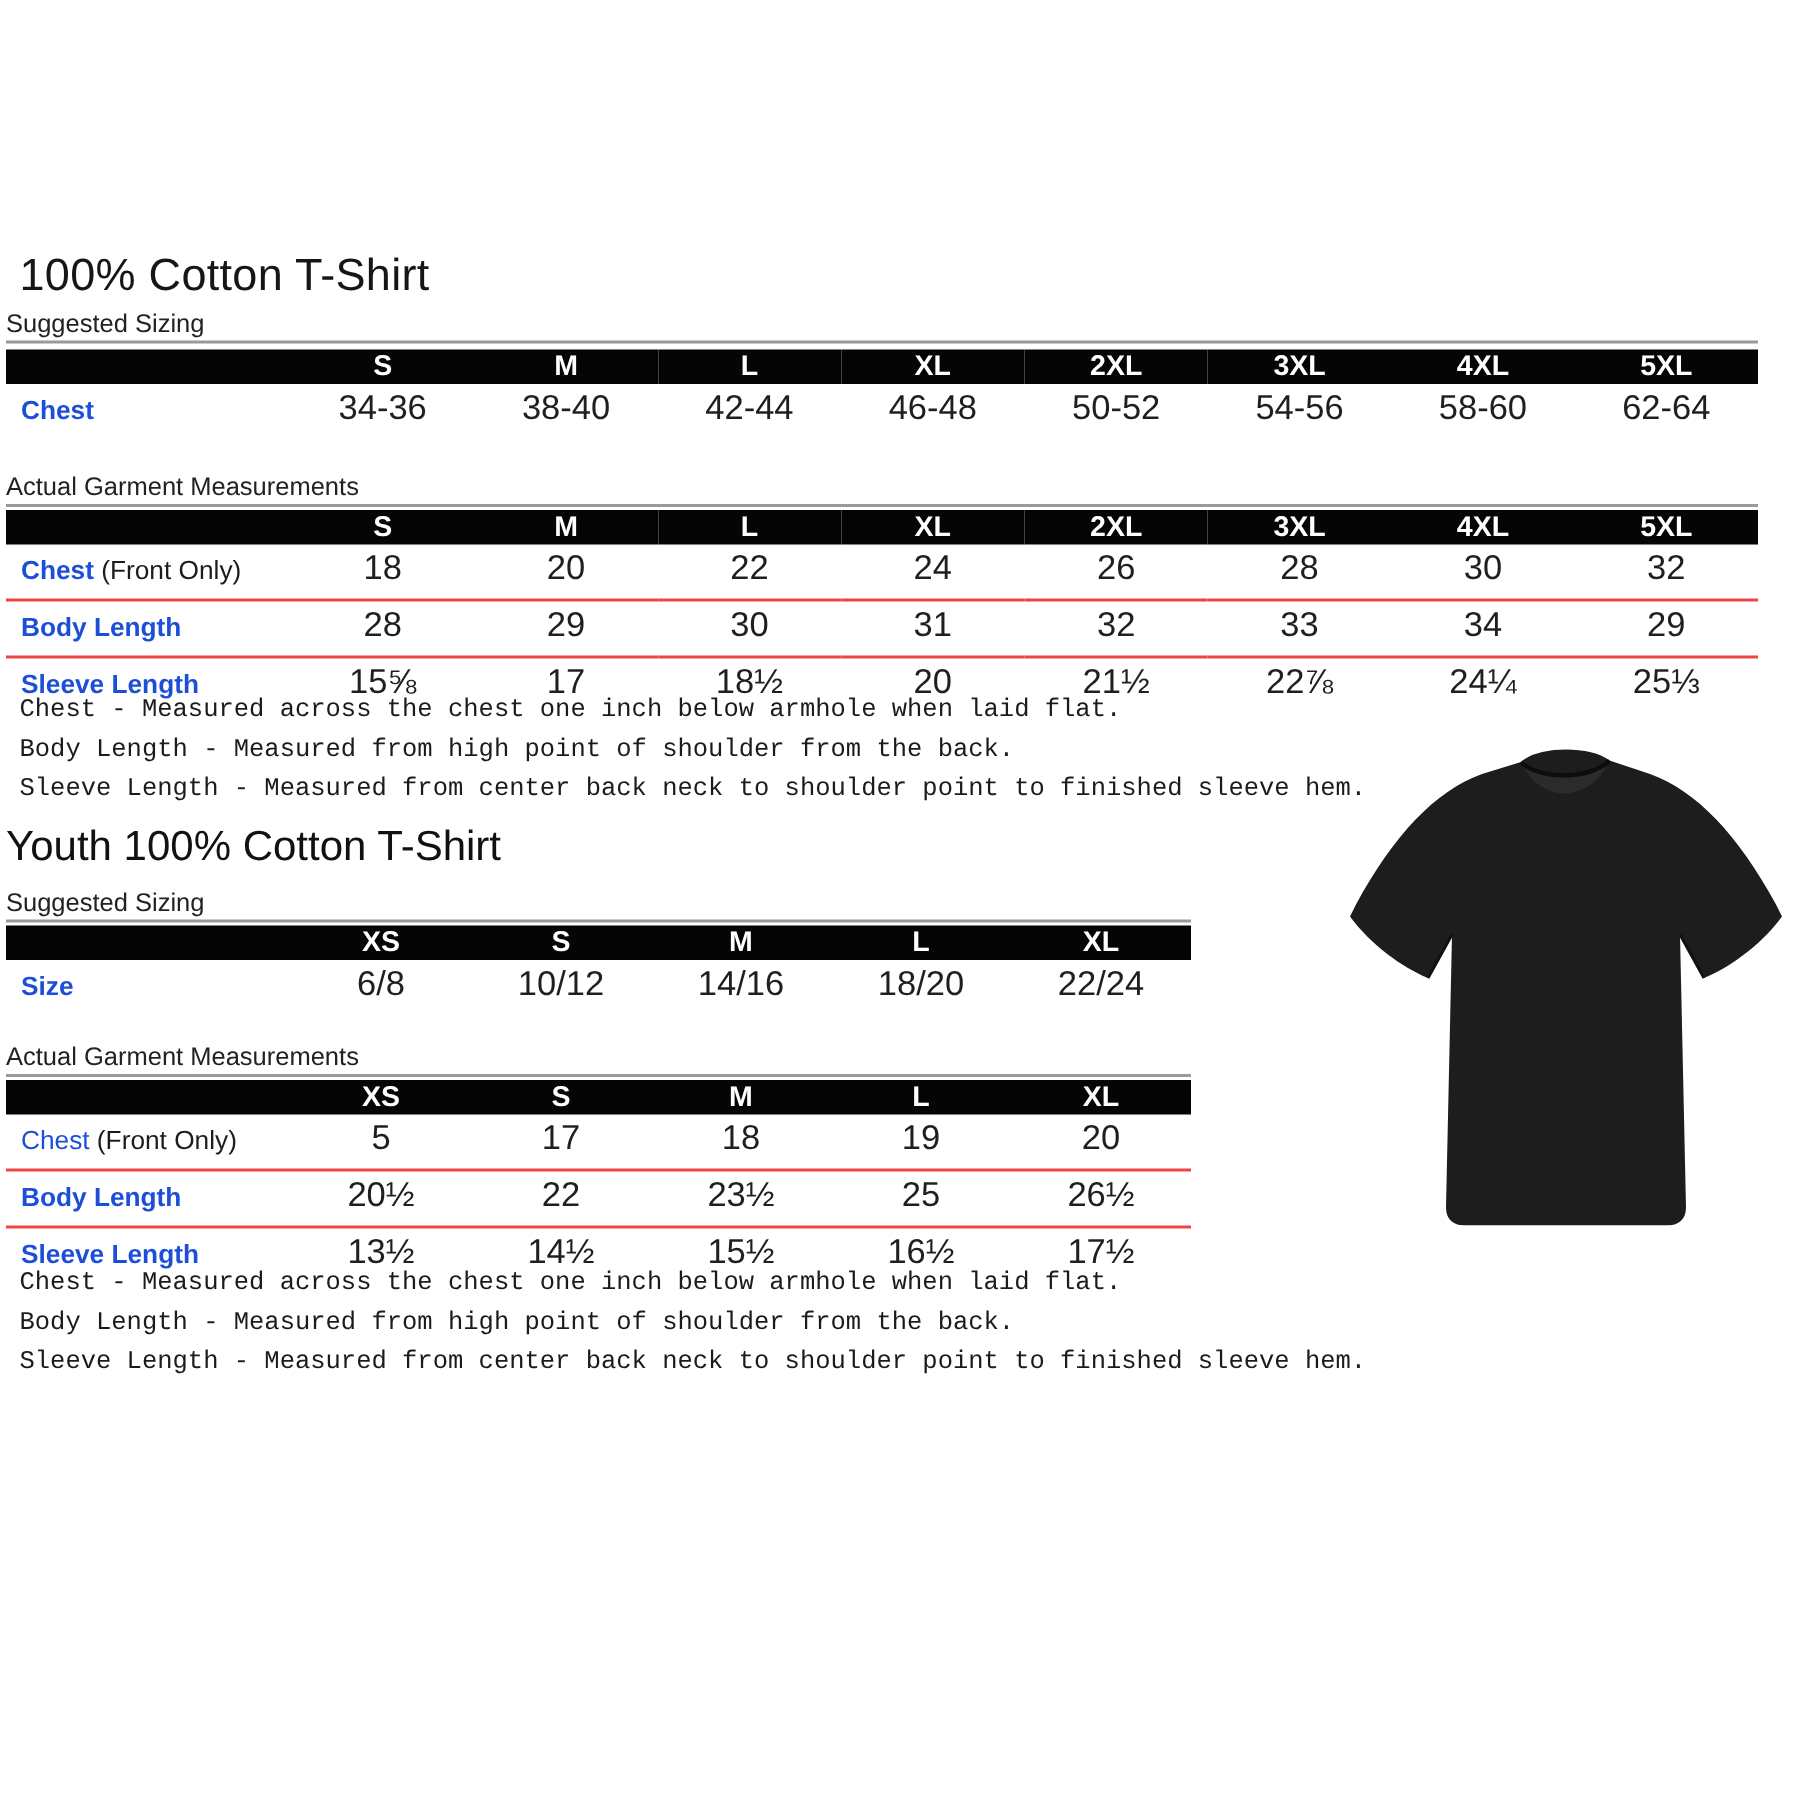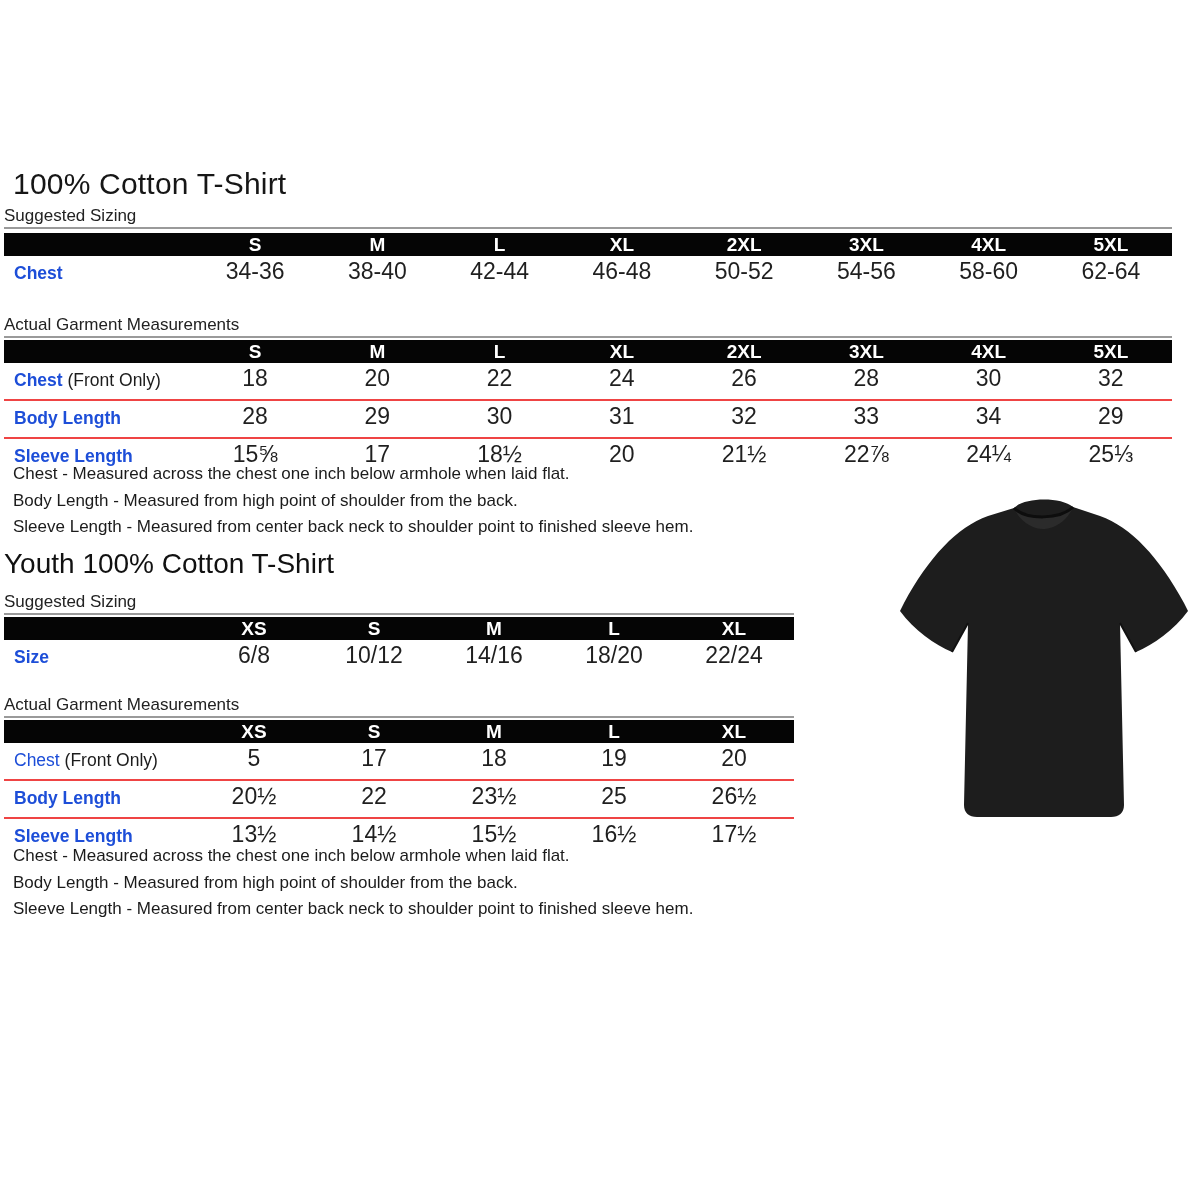--- a/index.html
+++ b/index.html
@@ -18,21 +18,21 @@
   table.sz thead th{background:#050505;color:#fff;font-weight:700;font-size:19px;height:23px;padding:0;text-align:center;}
   table.sz thead th:first-child{width:190px;}
   table.sz tbody th{text-align:left;padding:6px 0 7px 10px;font-size:17.5px;white-space:nowrap;}
   table.sz tbody th .lbl{font-weight:700;color:#1d4ed8;}
   table.sz tbody th .sfx{font-weight:400;color:#1c1c1c;margin-top:11px;}
   table.sz tbody td{text-align:center;font-size:23px;color:#1f1f1f;padding:2px 0 7px;}
   table.sz tbody tr + tr th, table.sz tbody tr + tr td{border-top:2px solid #ef4444;}
   
   #ytable2 tbody tr:first-child .lbl{font-weight:400;}
 
-  .notes{position:absolute;left:13px;font-size:17px;color:#1b1b1b;line-height:26.5px;}
+  .notes{position:absolute;left:13px;font-size:17px;color:#1b1b1b;line-height:26.5px;font-family:Liberation Mono, monospace;}
   .youth-title{position:absolute;left:4px;top:548px;font-size:28px;font-weight:400;color:#111;}
 
   .tshirt{position:absolute;left:893px;top:487px;width:300px;height:330px;}
 </style>
 </head>
 <body>
 
 <div class="canvas">
 
   <div class="page-title">100% Cotton T-Shirt</div>

